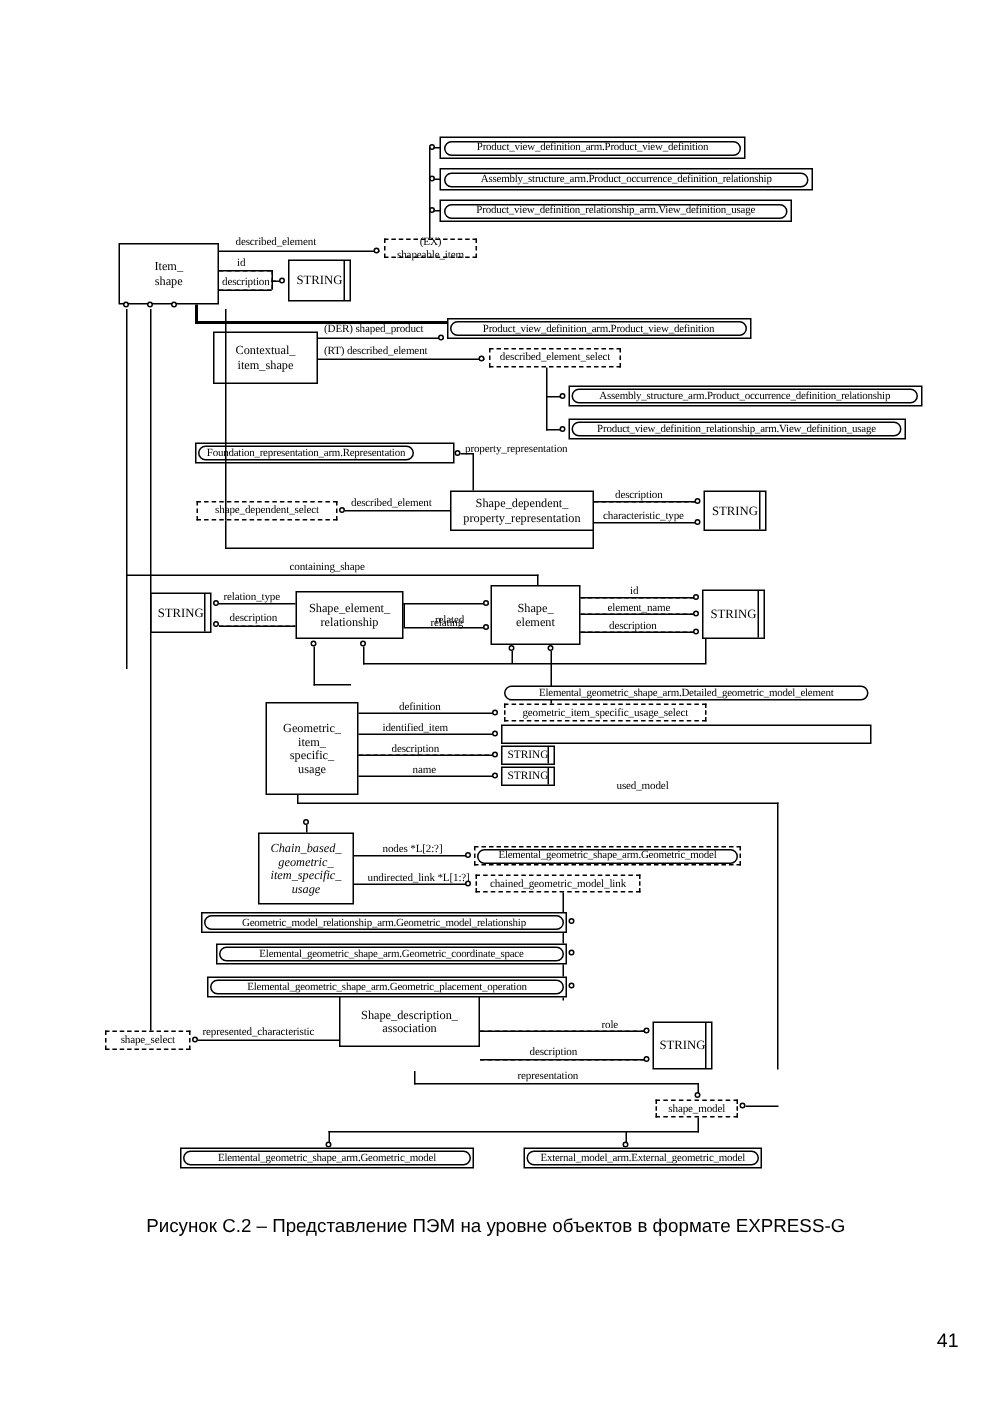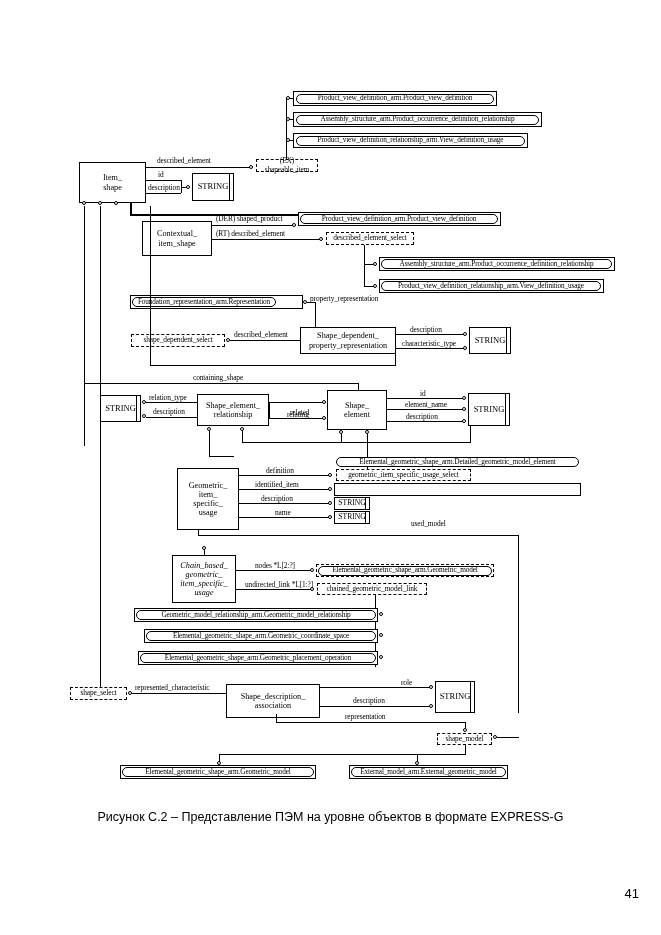--- a/index.html
+++ b/index.html
@@ -273,21 +273,21 @@
   <div class="cir" style="left:379px;top:612px;"></div>
 
   <div class="refbox" style="left:144px;top:629px;width:234px;height:14px;"></div>
   <div class="node ref" style="left:146px;top:631px;width:230px;height:10px;">Elemental_geometric_shape_arm.Geometric_coordinate_space</div>
   <div class="cir" style="left:379px;top:633px;"></div>
 
   <div class="refbox" style="left:138px;top:651px;width:240px;height:14px;"></div>
   <div class="node ref" style="left:140px;top:653px;width:236px;height:10px;">Elemental_geometric_shape_arm.Geometric_placement_operation</div>
   <div class="cir" style="left:379px;top:655px;"></div>
 
-  <div class="node ent" style="left:226px;top:684px;width:94px;height:34px;">
+  <div class="node ent" style="left:226px;top:664px;width:94px;height:34px;">
     <span style="white-space:pre-line">Shape_description_
 association</span>
   </div>
 
   <div class="node sel" style="left:70px;top:687px;width:57px;height:13px;">shape_select</div>
   <div class="cir" style="left:128px;top:691px;"></div>
   <div class="ln h" style="left:132px;top:693px;width:94px;"></div>
   <div class="lbl" style="left:135px;top:683px;">represented_characteristic</div>
 
   <div class="ln v" style="left:100px;top:206px;height:481px;"></div>

